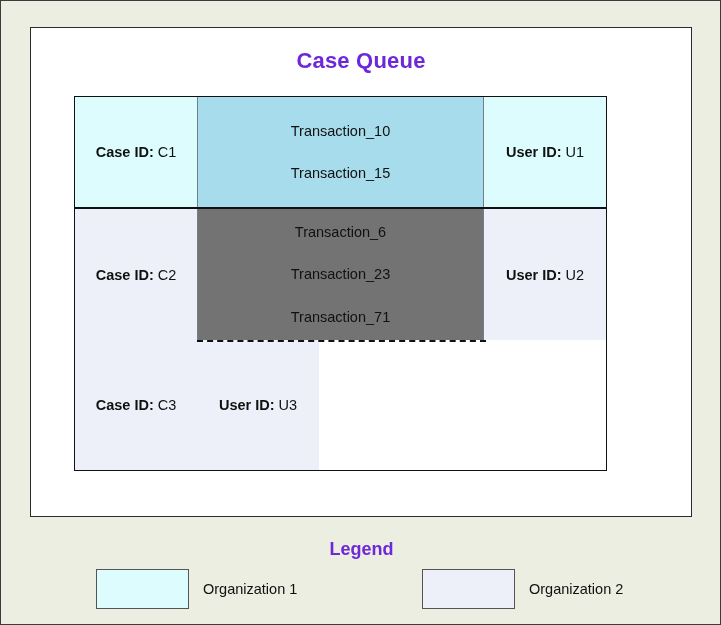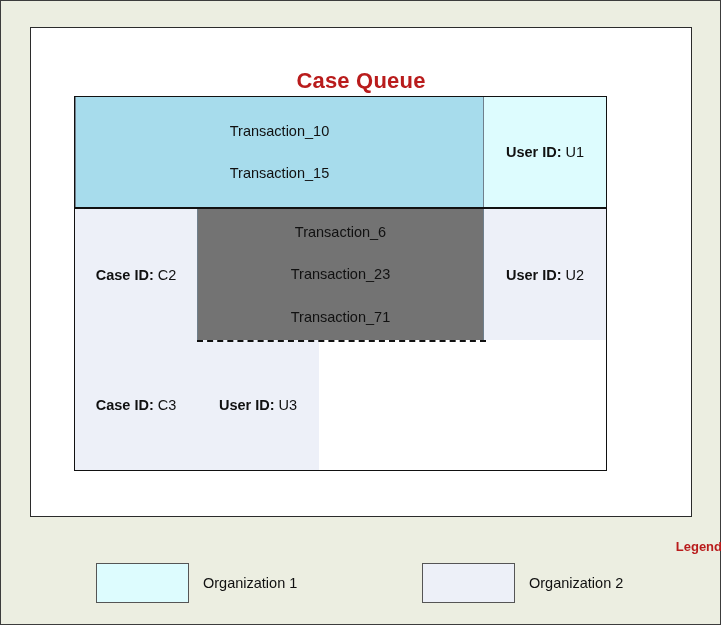--- a/index.html
+++ b/index.html
@@ -32,27 +32,27 @@
     width: 662px;
     height: 490px;
     box-sizing: border-box;
     background: #ffffff;
     border: 1px solid #2b2b2b;
   }
 
   .panel-title {
     position: absolute;
     left: 0;
-    top: 40px;
+    top: 20px;
     width: 100%;
     text-align: center;
     font-size: 22px;
     font-weight: bold;
     letter-spacing: 0.2px;
-    color: #b91c1c;
+    color: #6d28d9;
   }
 
   
   .queue-table {
     position: absolute;
     left: 43px;
     top: 68px;
     width: 533px;
     height: 375px;
     box-sizing: border-box;
@@ -152,24 +152,24 @@
   }
 
   
   .legend {
     position: absolute;
     left: 0;
     top: 538px;
     width: 721px;
   }
   .legend-title {
-    text-align: right;
-    font-size: 13px;
+    text-align: center;
+    font-size: 18px;
     font-weight: bold;
-    color: #b91c1c;
+    color: #6d28d9;
   }
   .legend-items {
     position: relative;
     margin-top: 9px;
     height: 42px;
   }
   .legend-item {
     position: absolute;
     display: flex;
     align-items: center;
@@ -195,20 +195,26 @@
 
 <div id="root">
 
   <div class="panel">
 
     <div class="panel-title">Case Queue</div>
 
     <div class="queue-table">
 
       <div class="queue-row row-org1 org1">
+        <div class="cell cell-side">
+          <span class="kv">
+            <span class="k">Case ID:</span>
+            <span class="v">C1</span>
+          </span>
+        </div>
         <div class="cell cell-mid">
           <div class="txn">Transaction_10</div>
           <div class="txn">Transaction_15</div>
         </div>
         <div class="cell cell-side">
           <span class="kv">
             <span class="k">User ID:</span>
             <span class="v">U1</span>
           </span>
         </div>

